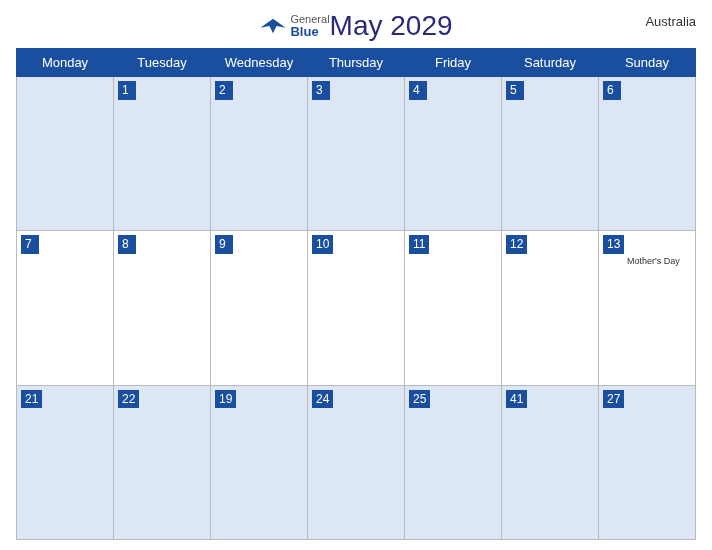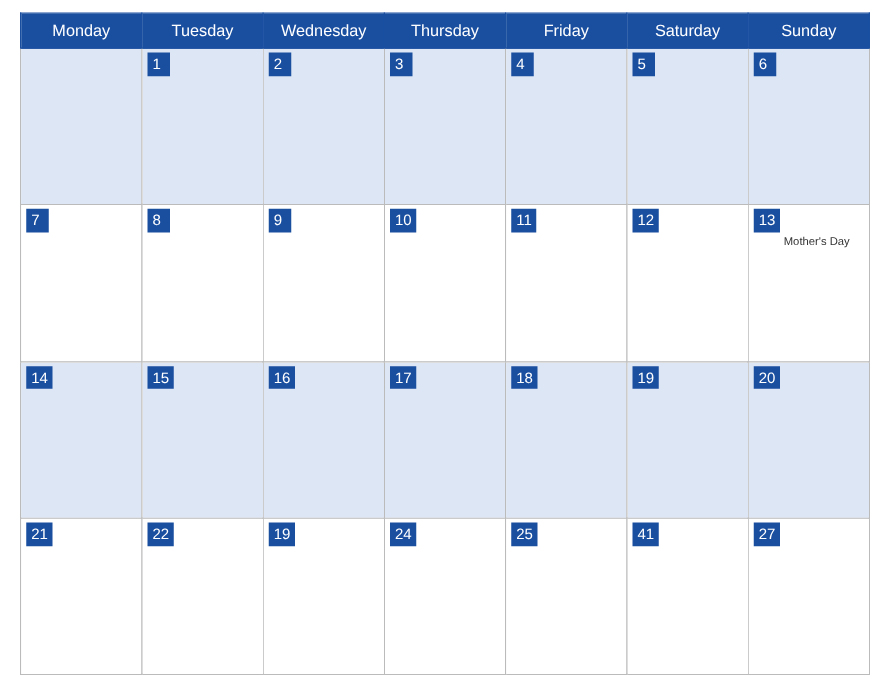--- a/index.html
+++ b/index.html
@@ -114,20 +114,35 @@
       background-color: #dce6f5;
     }
     tbody tr:nth-child(even) td {
       background-color: #fff;
     }
   </style>
 </head>
 <body>
 
 <div class="page">
+  <div class="header">
+    <div class="logo-container">
+      <svg class="logo-bird" viewBox="0 0 28 20">
+        <polygon points="14,2 28,12 18,10 14,18 10,10 0,12" fill="#1a4fa0"></polygon>
+      </svg>
+      <div class="logo-words">
+        <span class="logo-text-general">General</span>
+        <span class="logo-text-blue">Blue</span>
+      </div>
+    </div>
+    <div class="title-block">
+      <span class="title-month">May 2029</span>
+    </div>
+    <div class="country-label">Australia</div>
+  </div>
 
   <table class="calendar">
     <thead>
       <tr>
       <th>Monday</th>
           <th>Tuesday</th>
           <th>Wednesday</th>
           <th>Thursday</th>
           <th>Friday</th>
           <th>Saturday</th>
@@ -147,29 +162,20 @@
         <tr>
           <td><span class="day-num">7</span></td>
           <td><span class="day-num">8</span></td>
           <td><span class="day-num">9</span></td>
           <td><span class="day-num">10</span></td>
           <td><span class="day-num">11</span></td>
           <td><span class="day-num">12</span></td>
           <td><span class="day-num">13</span><span class="holiday-label">Mother's Day</span></td>
         </tr>
         <tr>
-          <td><span class="day-num">14</span></td>
-          <td><span class="day-num">15</span></td>
-          <td><span class="day-num">16</span></td>
-          <td><span class="day-num">17</span></td>
-          <td><span class="day-num">18</span></td>
-          <td><span class="day-num">19</span></td>
-          <td><span class="day-num">20</span></td>
-        </tr>
-        <tr>
           <td><span class="day-num">21</span></td>
           <td><span class="day-num">22</span></td>
           <td><span class="day-num">19</span></td>
           <td><span class="day-num">24</span></td>
           <td><span class="day-num">25</span></td>
           <td><span class="day-num">41</span></td>
           <td><span class="day-num">27</span></td>
         </tr>
       </tbody>
   </table>

